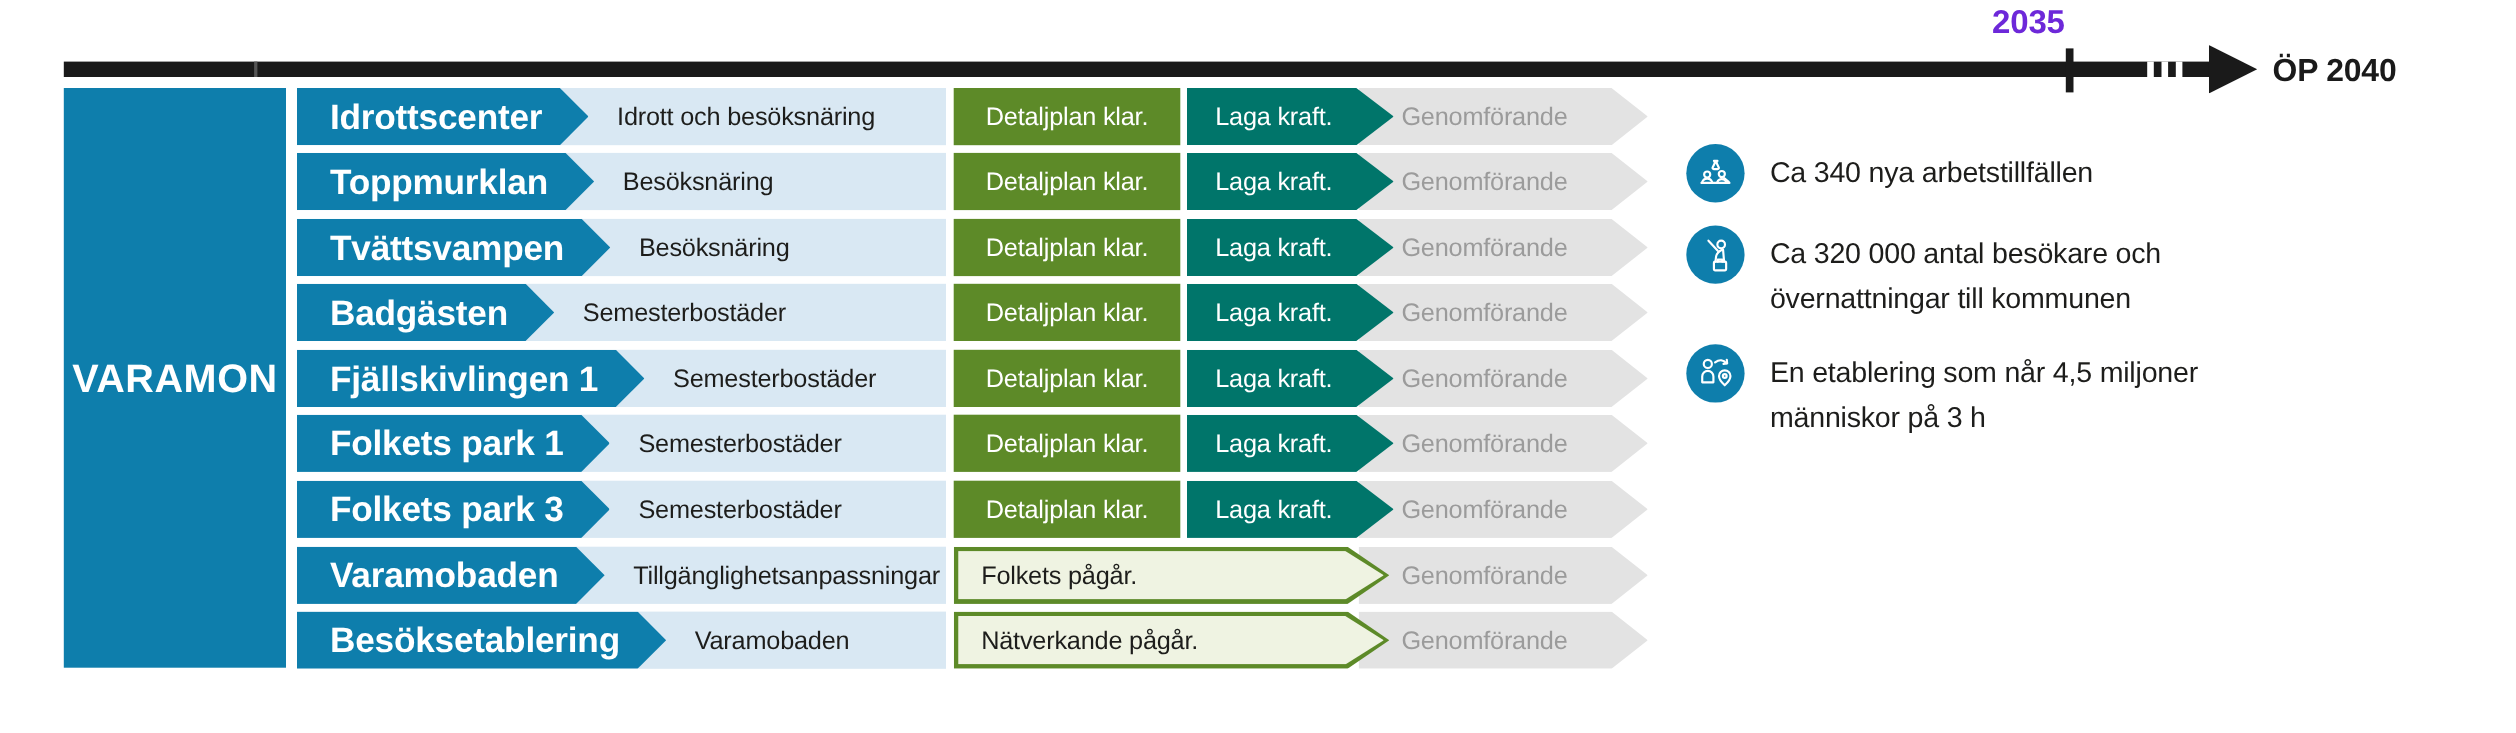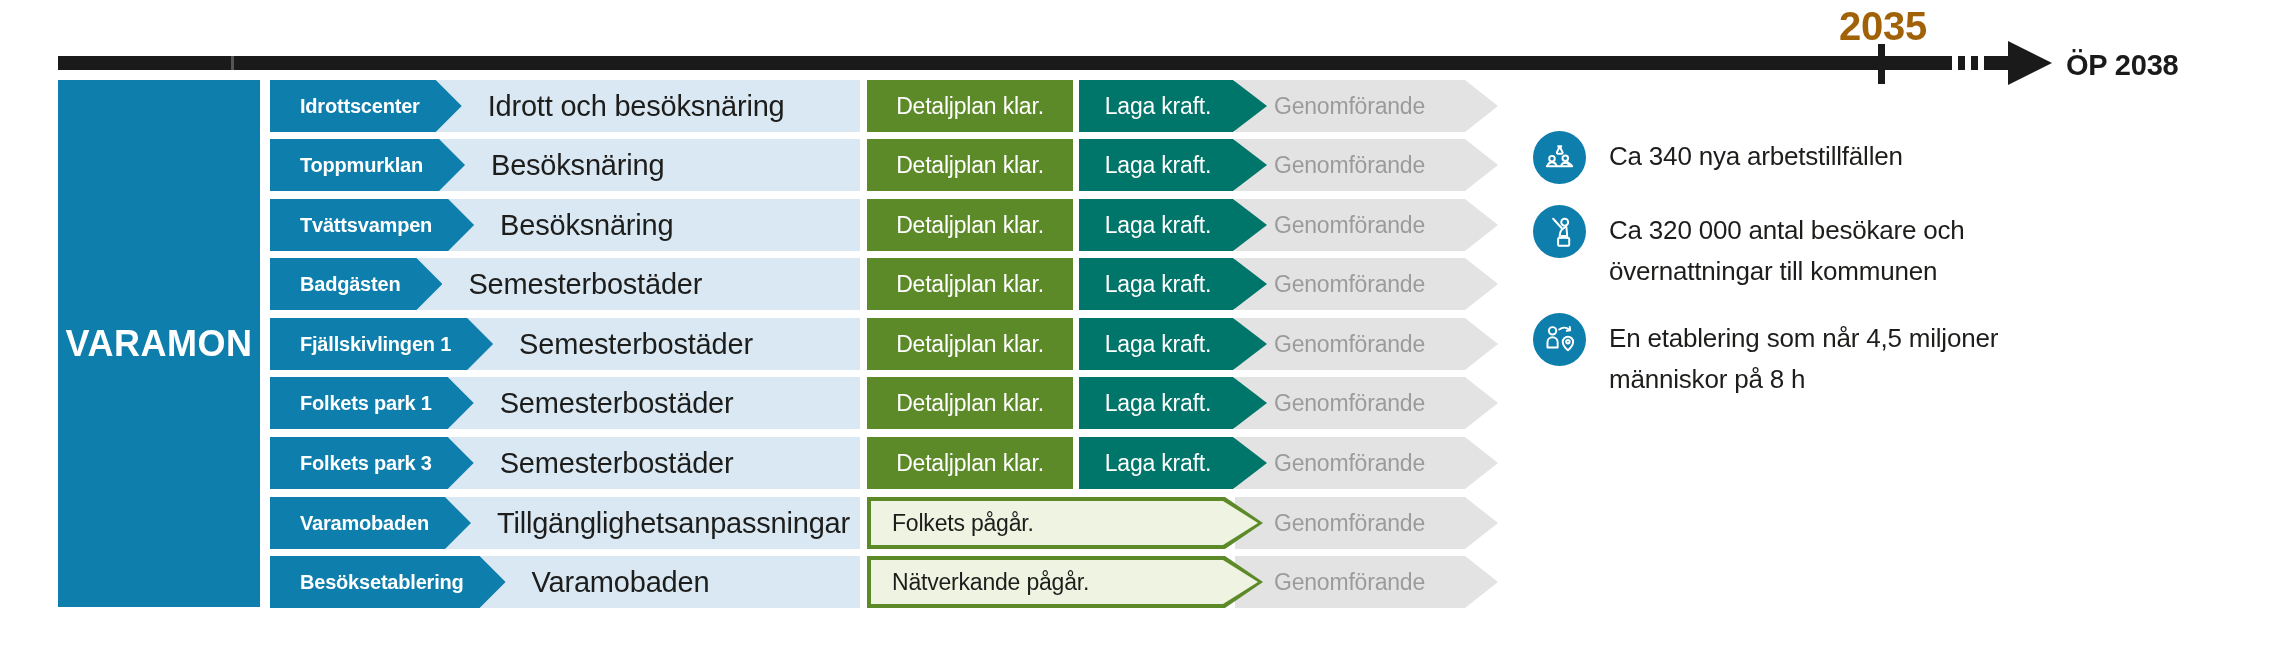--- a/index.html
+++ b/index.html
@@ -11,38 +11,38 @@
   body{font-family:"Liberation Sans","DejaVu Sans",sans-serif;color:var(--ink);}
   .canvas{position:relative;width:2287px;height:666px;background:#fff;overflow:hidden;letter-spacing:-0.2px;}
 
   
   .tl-bar{position:absolute;left:58px;top:56px;width:1954px;height:14px;background:#1A1A1A;}
   .tl-notch{position:absolute;left:231px;top:56px;width:3px;height:14px;background:#555;}
   .tl-dash{position:absolute;top:56px;width:6px;height:14px;background:#fff;}
   .tl-arrowhead{position:absolute;left:2008px;top:41px;width:44px;height:44px;background:#1A1A1A;
     clip-path:polygon(0 0,100% 50%,0 100%);}
   .tl-tick{position:absolute;left:1878px;top:44px;width:7px;height:40px;background:#1A1A1A;}
-  .tl-year{position:absolute;left:1828px;top:4px;width:110px;text-align:center;
-    font-size:40px;font-weight:bold;color:#a16207;}
+  .tl-year{position:absolute;left:1789px;top:4px;width:110px;text-align:center;
+    font-size:30px;font-weight:bold;color:#6d28d9;}
   .tl-end{position:absolute;left:2066px;top:49px;font-size:29px;font-weight:bold;color:#1A1A1A;white-space:nowrap;}
 
   
   .group{position:absolute;left:58px;top:80px;width:202px;height:527px;background:var(--blue);
     display:flex;align-items:center;justify-content:center;}
   .group span{color:#fff;font-weight:bold;font-size:36px;letter-spacing:0.5px;}
 
   
   .rows{position:absolute;left:270px;top:80px;width:1230px;height:528px;}
   .row{position:absolute;left:0;width:1230px;height:52px;display:flex;align-items:stretch;}
   .strip{position:absolute;left:0;top:0;width:590px;height:52px;background:var(--lightblue);z-index:0;}
   .label-chev{position:relative;z-index:2;display:flex;align-items:center;
-    padding:0 42px 0 30px;background:var(--blue);color:#fff;font-weight:bold;font-size:20px;
+    padding:0 42px 0 30px;background:var(--blue);color:#fff;font-weight:bold;font-size:32px;
     clip-path:polygon(0 0,calc(100% - 26px) 0,100% 50%,calc(100% - 26px) 100%,0 100%);
     filter:drop-shadow(3px 0 0 #fff);white-space:nowrap;text-align:center;}
-  .row-desc{position:relative;z-index:1;align-self:center;margin-left:26px;font-size:29px;color:var(--ink);white-space:nowrap;}
+  .row-desc{position:relative;z-index:1;align-self:center;margin-left:26px;font-size:23px;color:var(--ink);white-space:nowrap;}
 
   .stage{position:absolute;top:0;height:52px;display:flex;align-items:center;font-size:23px;white-space:nowrap;}
   .stage.done{left:597px;width:206px;background:var(--green);color:#fff;justify-content:center;}
   .stage.legal{left:809px;width:188px;background:var(--teal);color:#fff;justify-content:center;
     padding-right:30px;z-index:2;
     clip-path:polygon(0 0,calc(100% - 34px) 0,100% 50%,calc(100% - 34px) 100%,0 100%);}
   .stage.future{left:965px;width:263px;background:var(--gray);color:var(--graytext);justify-content:center;
     padding-right:34px;z-index:1;
     clip-path:polygon(0 0,calc(100% - 33px) 0,100% 50%,calc(100% - 33px) 100%,0 100%);}
   .stage.ongoing{left:597px;width:396px;background:var(--green);z-index:2;
@@ -67,21 +67,21 @@
 
   <div>
     <div class="tl-bar"></div>
     <div class="tl-notch"></div>
     <div class="tl-dash" style="left:1952px"></div>
     <div class="tl-dash" style="left:1965px"></div>
     <div class="tl-dash" style="left:1978px"></div>
     <div class="tl-arrowhead"></div>
     <div class="tl-tick"></div>
     <div class="tl-year">2035</div>
-    <div class="tl-end">ÖP 2038</div>
+    <div class="tl-end">ÖP 2040</div>
   </div>
 
   <div class="group">
     <span>VARAMON</span>
   </div>
 
   <div class="rows">
 
     <div class="row" style="top:0">
       <div class="strip"></div>
@@ -223,18 +223,18 @@
       <div class="stat-icon">
         <svg viewBox="0 0 32 32" fill="none" stroke="#fff" stroke-width="1.7" stroke-linecap="round" stroke-linejoin="round">
           <circle cx="10" cy="8.5" r="3.2"></circle>
           <path d="M5.6 23 v-4.6 a4.4 4.4 0 0 1 8.8 0 V23 z"></path>
           <path d="M23.3 13.6 a4.5 4.5 0 0 1 4.5 4.5 c0 3.3 -4.5 7.2 -4.5 7.2 s-4.5 -3.9 -4.5 -7.2 a4.5 4.5 0 0 1 4.5 -4.5 z"></path>
           <circle cx="23.3" cy="18" r="1.5"></circle>
           <path d="M15.7 7.3 c3.4 -2.4 6.8 -1.9 8.8 0.6"></path>
           <path d="M24.9 5.2 l0.3 2.9 l-2.9 0.4"></path>
         </svg>
       </div>
-      <div class="stat-text">En etablering som når 4,5 miljoner människor på 8 h</div>
+      <div class="stat-text">En etablering som når 4,5 miljoner människor på 3 h</div>
     </div>
 
   </div>
 
 </div>
 
 </body></html>

